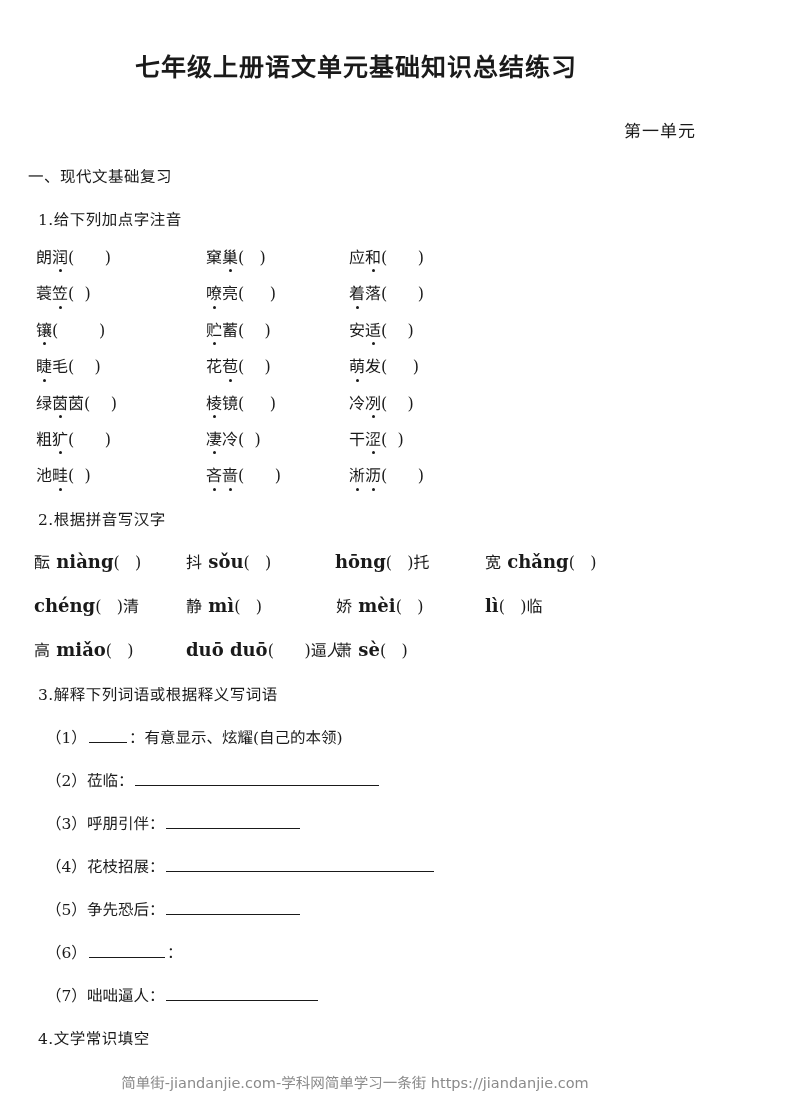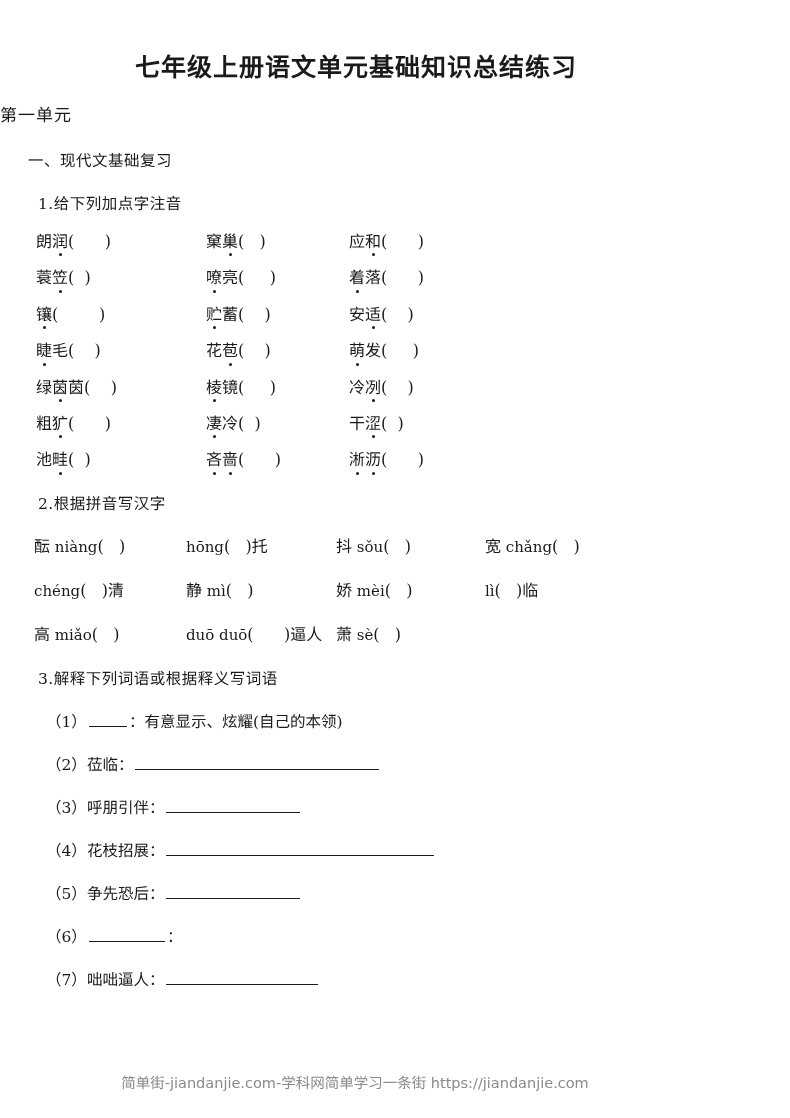--- a/index.html
+++ b/index.html
@@ -28,23 +28,23 @@
     text-align: center;
     font-size: 25px;
     font-weight: bold;
     letter-spacing: 1px;
     margin: 0;
     padding-top: 53px;
     line-height: 1.2;
     font-family: "DejaVu Serif", "Liberation Serif", serif;
   }
   .doc-subtitle {
-    text-align: left;
+    text-align: right;
     font-size: 17px;
-    margin: 0;
+    margin: 16px;
     padding-top: 18px;
     letter-spacing: 1px;
   }
 
   
   .content {
     padding: 0 46px 0 28px;
   }
   .section-heading {
     font-size: 15.5px;
@@ -106,21 +106,22 @@
   }
   .pinyin-cell {
     white-space: pre;
   }
   .p-col-1 { width: 152px; }
   .p-col-2 { width: 149px; }
   .p-col-3 { width: 150px; }
   .p-col-4 { width: auto; }
   .py {
     font-family: "DejaVu Serif", "Liberation Serif", serif;
-    font-size: 15px;
+    font-size: 18px;
+    font-weight: bold;
   }
 
   
   .def-item {
     font-size: 15.5px;
     margin-top: 21px;
     padding-left: 18px;
     display: flex;
     align-items: baseline;
     white-space: pre;
@@ -193,22 +194,22 @@
           <div class="word-cell w-col-1"><span>池</span><span class="dotted">畦</span><span class="paren">(  )</span></div>
           <div class="word-cell w-col-2"><span class="dotted">吝</span><span class="dotted">啬</span><span class="paren">(      )</span></div>
           <div class="word-cell w-col-3"><span class="dotted">淅</span><span class="dotted">沥</span><span class="paren">(      )</span></div>
         </div>
       </div>
 
     <div class="sub-heading">2.根据拼音写汉字</div>
     <div id="task2-grid">
         <div class="pinyin-row">
           <div class="pinyin-cell p-col-1"><span>酝</span><span class="py"> niàng</span><span>(   )</span></div>
+          <div class="pinyin-cell p-col-2"><span>抖</span><span class="py"> sǒu</span><span>(   )</span></div>
           <div class="pinyin-cell p-col-3"><span class="py">hōng</span><span>(   )</span><span>托</span></div>
-          <div class="pinyin-cell p-col-2"><span>抖</span><span class="py"> sǒu</span><span>(   )</span></div>
           <div class="pinyin-cell p-col-4"><span>宽</span><span class="py"> chǎng</span><span>(   )</span></div>
         </div>
         <div class="pinyin-row">
           <div class="pinyin-cell p-col-1"><span class="py">chéng</span><span>(   )</span><span>清</span></div>
           <div class="pinyin-cell p-col-3"><span>静</span><span class="py"> mì</span><span>(   )</span></div>
           <div class="pinyin-cell p-col-2"><span>娇</span><span class="py"> mèi</span><span>(   )</span></div>
           <div class="pinyin-cell p-col-4"><span class="py">lì</span><span>(   )</span><span>临</span></div>
         </div>
         <div class="pinyin-row">
           <div class="pinyin-cell p-col-1"><span>高</span><span class="py"> miǎo</span><span>(   )</span></div>
@@ -222,18 +223,19 @@
     <div id="task3-list">
         <div class="def-item"><span>（1）</span><span class="blank" style="width: 38px;"></span><span>：</span><span>有意显示、炫耀(自己的本领)</span></div>
         <div class="def-item"><span>（2）</span><span>莅临：</span><span class="blank" style="width: 244px;"></span></div>
         <div class="def-item"><span>（3）</span><span>呼朋引伴：</span><span class="blank" style="width: 134px;"></span></div>
         <div class="def-item"><span>（4）</span><span>花枝招展：</span><span class="blank" style="width: 268px;"></span></div>
         <div class="def-item"><span>（5）</span><span>争先恐后：</span><span class="blank" style="width: 134px;"></span></div>
         <div class="def-item"><span>（6）</span><span class="blank" style="width: 76px;"></span><span>：</span></div>
         <div class="def-item"><span>（7）</span><span>咄咄逼人：</span><span class="blank" style="width: 152px;"></span></div>
       </div>
 
+    <div class="sub-heading">4.文学常识填空</div>
 
   </div>
 
   <div class="footer">简单街-jiandanjie.com-学科网简单学习一条街 https://jiandanjie.com</div>
 
 </div>
 
 </body></html>

